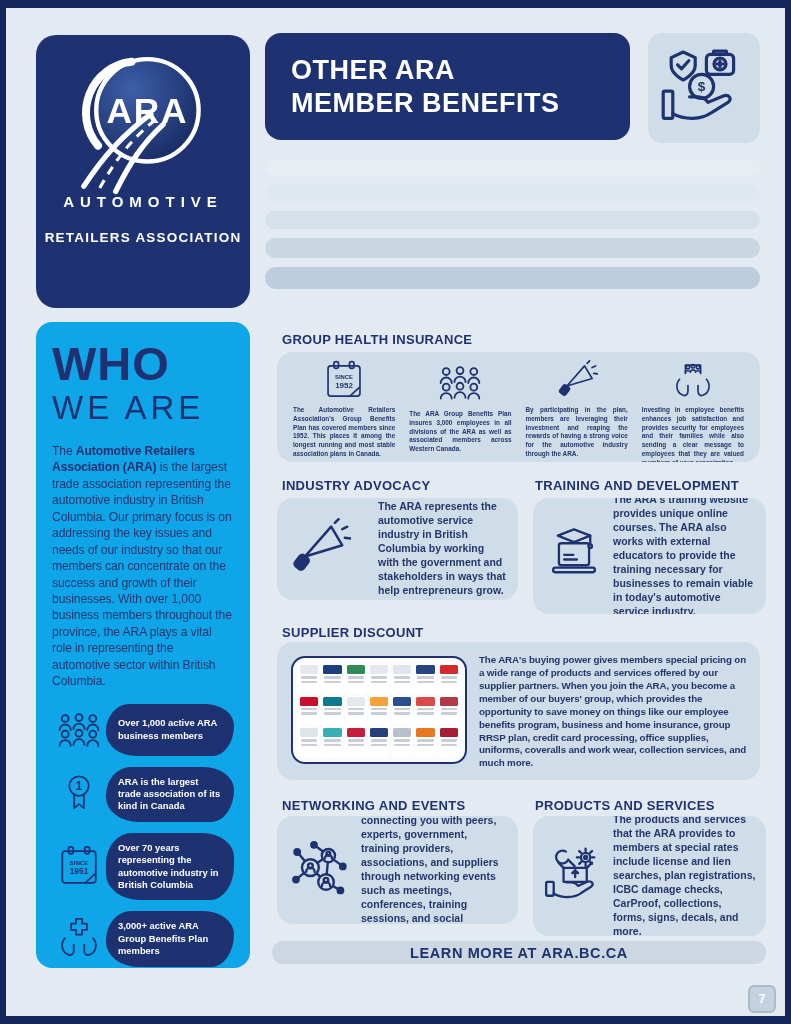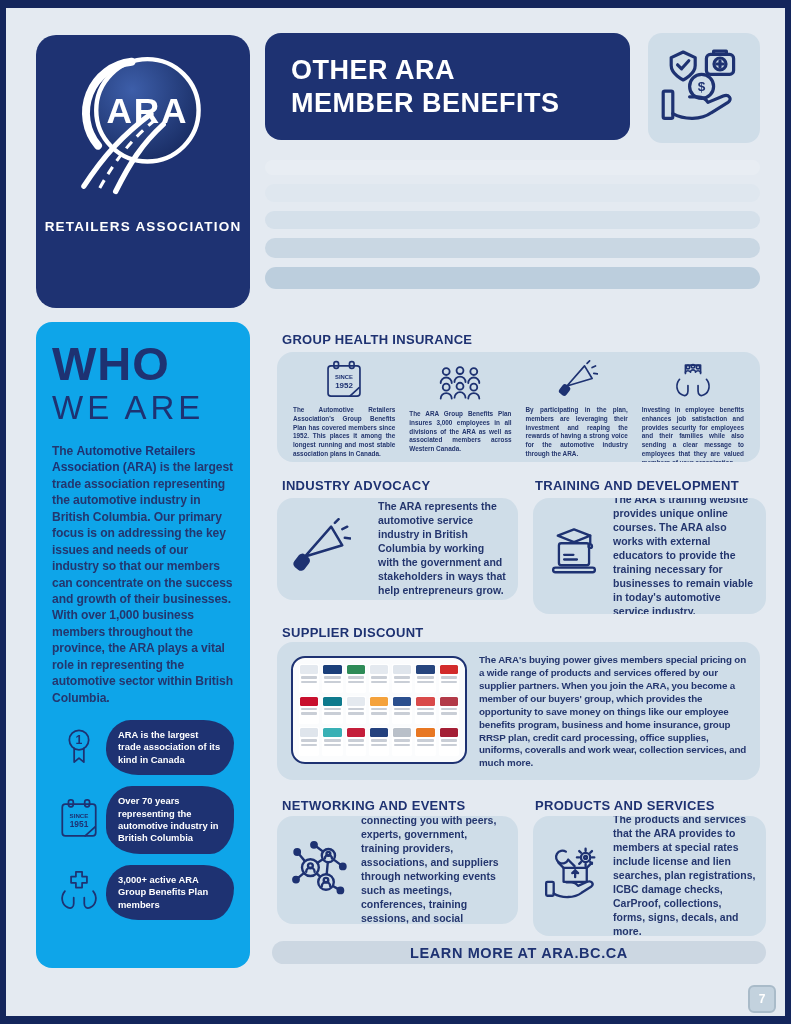--- a/index.html
+++ b/index.html
@@ -20,21 +20,21 @@
   .bar:nth-child(1){height:15px;}
   .bar:nth-child(2){height:18px;}
   .bar:nth-child(3){height:18px;}
   .bar:nth-child(4){height:20px;}
   .bar:nth-child(5){height:22px;}
   
   .who-panel{position:absolute;left:30px;top:314px;width:214px;height:646px;background:#0ea5e9;border-radius:16px;padding:18px 16px 0 16px;box-sizing:border-box;overflow:hidden;}
   .who-title1{font-size:47px;font-weight:800;color:#1e3272;line-height:1;letter-spacing:1px;}
   .who-title2{font-size:33px;font-weight:400;color:#1e3272;letter-spacing:4px;margin-top:2px;}
   .who-para{margin-top:16px;font-size:12.1px;line-height:1.36;color:#24366e;font-weight:700;letter-spacing:-.1px;}
-  .who-para span{font-weight:700;}
+  .who-para span{font-weight:400;}
   .who-para span.b{font-weight:800;color:#1e3272;}
   .badges{margin-top:14px;}
   .badge-row{display:flex;align-items:center;margin-bottom:11px;}
   .badge-icon{width:54px;flex:0 0 54px;display:flex;justify-content:center;}
   .badge-blob{flex:1;min-height:52px;background:#1e3272;color:#fff;border-radius:26px 32px 24px 34px/30px 24px 34px 26px;padding:9px 12px;box-sizing:border-box;display:flex;flex-direction:column;justify-content:center;font-size:9.4px;line-height:1.32;font-weight:600;}
   .badge-blob .b{font-weight:800;}
   
   .sec-head{position:absolute;font-size:13px;font-weight:800;color:#1e3272;letter-spacing:.3px;}
   .card{position:absolute;background:#cfdde8;border-radius:16px;box-sizing:border-box;overflow:hidden;}
   
@@ -74,20 +74,21 @@
           </radialGradient>
         </defs>
         <circle cx="90" cy="74" r="58" fill="url(#gl)" stroke="#fff" stroke-width="5"></circle>
         <path d="M34,114 A58,58 0 0 1 72,19" stroke="#fff" stroke-width="9" fill="none" stroke-linecap="round"></path>
         <path d="M18,160 C40,126 62,102 94,78" stroke="#fff" stroke-width="6" fill="none" stroke-linecap="round"></path>
         <path d="M54,166 C70,134 84,112 108,90" stroke="#fff" stroke-width="6" fill="none" stroke-linecap="round"></path>
         <path d="M36,162 C54,130 72,106 100,84" stroke="#fff" stroke-width="3.5" fill="none" stroke-dasharray="10 8"></path>
         <text x="90" y="88" font-size="40" font-weight="700" fill="#ffffff" text-anchor="middle" letter-spacing="2">ARA</text>
       </svg>
     </div>
+    <div class="logo-word1">AUTOMOTIVE</div>
     <div class="logo-word2">RETAILERS ASSOCIATION</div>
   </div>
 
   <div class="banner">
     <h1><span>OTHER ARA</span><br><span>MEMBER BENEFITS</span></h1>
   </div>
   <div class="benefit-box">
     <svg class="lineart" width="88" height="84" viewBox="0 0 110 100">
       <path d="M14,12 l15,-7 15,7 v10 c0,11 -15,18 -15,18 s-15,-7 -15,-18 z"></path>
       <path d="M22,21 l5,5 9,-10"></path>
@@ -108,20 +109,41 @@
       <div class="bar" style="background: rgb(213, 224, 234);"></div>
       <div class="bar" style="background: rgb(201, 215, 227);"></div>
       <div class="bar" style="background: rgb(188, 206, 221);"></div>
     </div>
 
   <div class="who-panel">
     <div class="who-title1">WHO</div>
     <div class="who-title2">WE ARE</div>
     <div class="who-para"><span>The </span><span class="b">Automotive Retailers Association (ARA)</span><span> is the largest trade association representing the automotive industry in British Columbia. Our primary focus is on addressing the key issues and needs of our industry so that our members can concentrate on the success and growth of their businesses. With over 1,000 business members throughout the province, the ARA plays a vital role in representing the automotive sector within British Columbia.</span></div>
     <div class="badges">
+      <div class="badge-row">
+        <div class="badge-icon">
+          <svg class="lineart" width="46" height="36" viewBox="0 0 100 74" stroke-width="5">
+            <defs>
+                <g id="pa">
+                  <circle cx="0" cy="0" r="7.5"></circle>
+                  <path d="M-12,25 a12,12 0 0 1 24,0"></path>
+                </g>
+              </defs>
+            <use href="#pa" x="20" y="12"></use>
+              <use href="#pa" x="50" y="10"></use>
+              <use href="#pa" x="80" y="12"></use>
+            <use href="#pa" x="20" y="46"></use>
+              <use href="#pa" x="50" y="44"></use>
+              <use href="#pa" x="80" y="46"></use>
+          </svg>
+        </div>
+        <div class="badge-blob">
+            <span><span class="b">Over 1,000</span><span> active ARA business members</span></span>
+          </div>
+      </div>
       <div class="badge-row">
         <div class="badge-icon">
           <svg class="lineart" width="44" height="44" viewBox="0 0 100 100" stroke-width="5">
             <circle cx="50" cy="32" r="22"></circle>
             <text x="50" y="42" font-size="28" font-weight="800" text-anchor="middle">1</text>
             <path d="M39,51 v31 l11,-9 11,9 v-31"></path>
           </svg>
         </div>
         <div class="badge-blob">
             <span><span>ARA is the </span><span class="b">largest trade association</span><span> of its kind in Canada</span></span>

